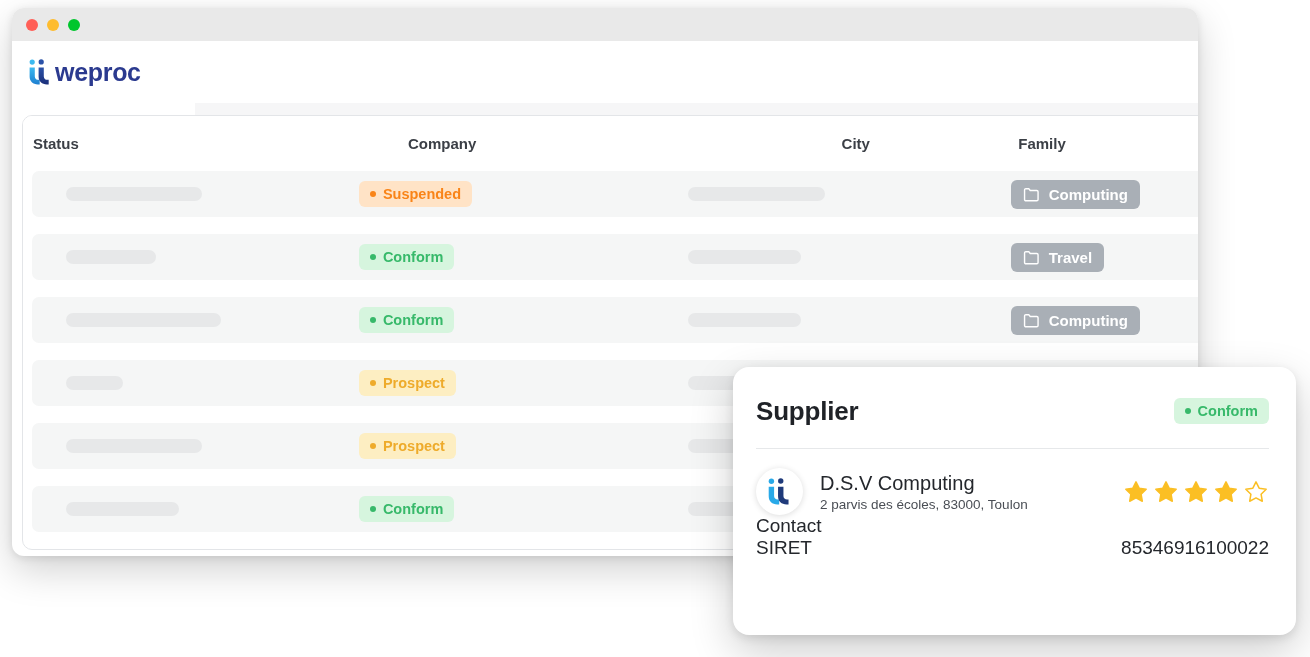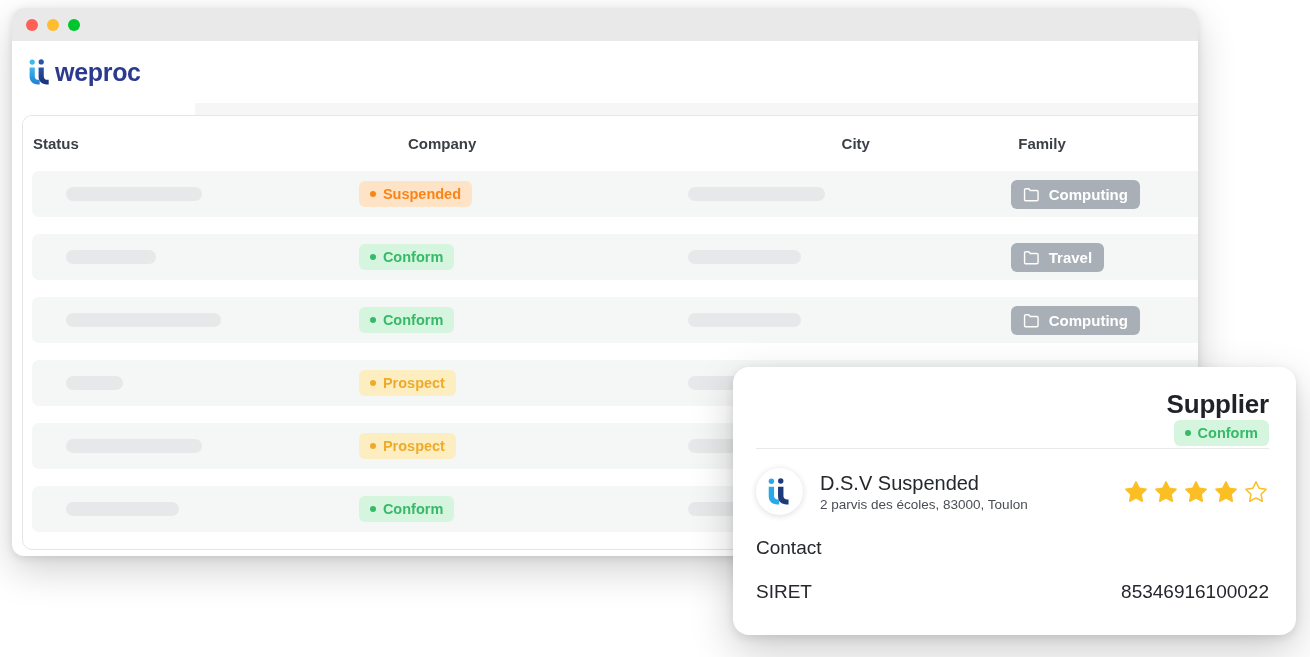--- a/index.html
+++ b/index.html
@@ -162,24 +162,23 @@
     top: 367px;
     width: 563px;
     height: 268px;
     background: #ffffff;
     border-radius: 16px;
     box-shadow: 0 16px 44px rgba(0,0,0,0.20), 0 3px 10px rgba(0,0,0,0.10);
     padding: 22px 27px 0 23px;
   }
   .sc-top {
     display: flex;
-    align-items: flex-end;
+    align-items: center;
     justify-content: space-between;
     height: 44px;
-    flex-direction: column;
   }
   .sc-title {
     font-size: 26px;
     font-weight: 700;
     color: #1f2227;
     letter-spacing: -0.2px;
   }
   .sc-divider {
     height: 1px;
     background: #e6e8ea;
@@ -211,21 +210,20 @@
     color: #4a4e55;
     margin-top: 1px;
   }
   .stars { display: flex; gap: 4px; align-items: center; flex: 0 0 auto; }
   .stars svg { width: 26px; height: 26px; display: block; }
 
   .sc-kv {
     display: flex;
     align-items: center;
     justify-content: space-between;
-    margin-top: 22px;
   }
   .sc-key   { font-size: 19px; color: #24272c; }
   .sc-value { font-size: 19px; color: #24272c; }
 </style>
 </head>
 <body>
 
 <div id="stage">
 
   <div class="browser-window">
@@ -385,21 +383,21 @@
     <div class="sc-ident">
       <div class="sc-avatar">
         <svg viewBox="0 0 24 26" xmlns="http://www.w3.org/2000/svg">
           <circle cx="4.2" cy="3.1" r="2.6" fill="#29a9e8"></circle>
           <circle cx="13.2" cy="2.9" r="2.6" fill="#1f3a7a"></circle>
           <path d="M1.6 8.4 h5.2 v9.0 c0 2.0 1.5 3.4 3.6 3.4 h1.3 v4.6 h-1.8 C4.9 25.4 1.6 22.3 1.6 17.5 Z" fill="#29a9e8"></path>
           <path d="M10.6 8.4 h5.2 v9.0 c0 2.0 1.5 3.4 3.6 3.4 h1.3 v4.6 h-1.8 c-5.0 0-8.3-3.1-8.3-7.9 Z" fill="#1f3a7a"></path>
         </svg>
       </div>
       <div class="sc-names">
-        <div class="sc-company">D.S.V Suspended</div>
+        <div class="sc-company">D.S.V Computing</div>
         <div class="sc-address">2 parvis des écoles, 83000, Toulon</div>
       </div>
       <div class="stars" id="stars-container">
           <span>
             <svg viewBox="0 0 24 24" xmlns="http://www.w3.org/2000/svg">
               <path d="M12 2.6l2.9 5.9 6.5.95-4.7 4.58 1.11 6.47L12 17.45 6.19 20.5 7.3 14.03 2.6 9.45l6.5-.95z" fill="#fbbf24" stroke="#fbbf24" stroke-width="1.4" stroke-linejoin="round"></path>
             </svg>
           </span>
           <span>
             <svg viewBox="0 0 24 24" xmlns="http://www.w3.org/2000/svg">

